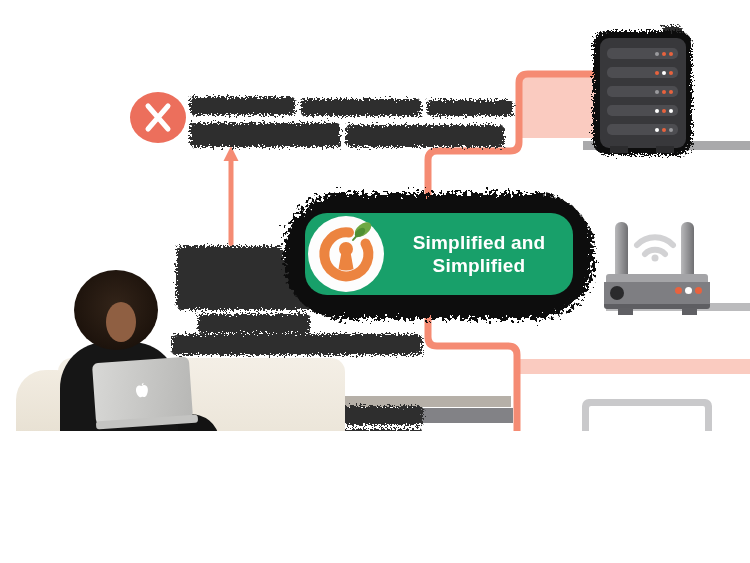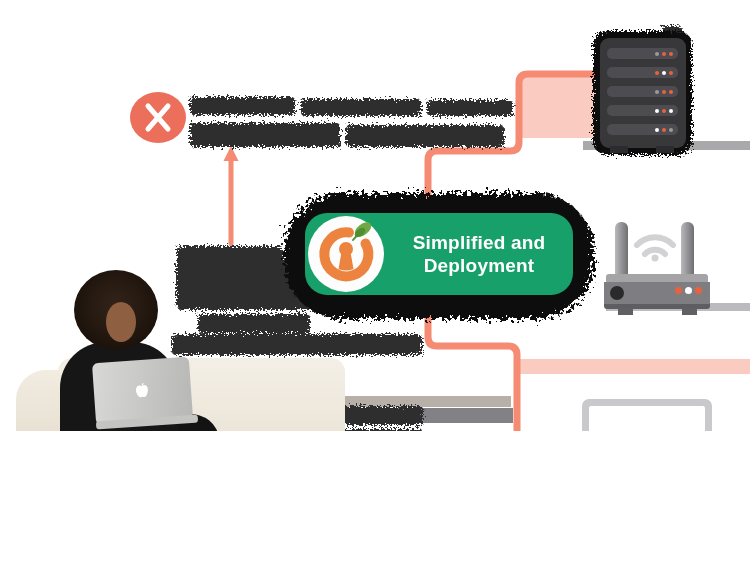--- a/index.html
+++ b/index.html
@@ -237,17 +237,17 @@
         <path d="M41,16.5 A22,22 0 1 0 57.5,27.5" fill="none" stroke="#EC8440" stroke-width="10" stroke-linecap="round"></path>
         <circle cx="38" cy="33" r="7" fill="#EC8440"></circle>
         <path d="M33.5,36 L42.5,36 L45.5,53 Q38,56 30.5,53 Z" fill="#EC8440"></path>
         <ellipse cx="55" cy="13.5" rx="9.5" ry="5.5" fill="#6FA844" transform="rotate(-38 55 13.5)"></ellipse>
         <ellipse cx="52" cy="16.5" rx="6" ry="3.6" fill="#4F8F33" transform="rotate(-38 52 16.5)"></ellipse>
         <path d="M45,24 Q49,19 53,16" fill="none" stroke="#4F8F33" stroke-width="2" stroke-linecap="round"></path>
       </svg>
     </div>
     <div class="badge-text">
       <span>Simplified and</span>
-      <span>Deployment</span>
+      <span>Simplified</span>
     </div>
   </div>
 
 </div>
 
 </body></html>

